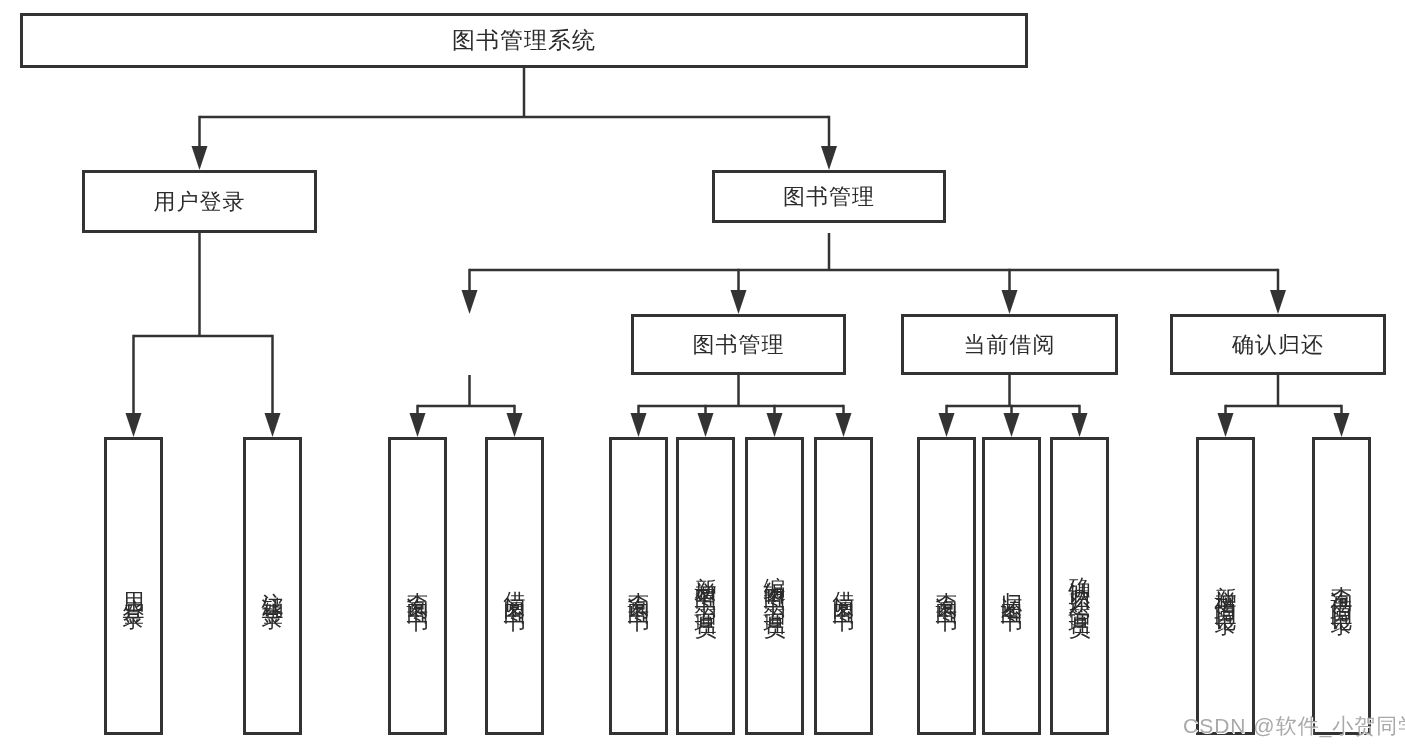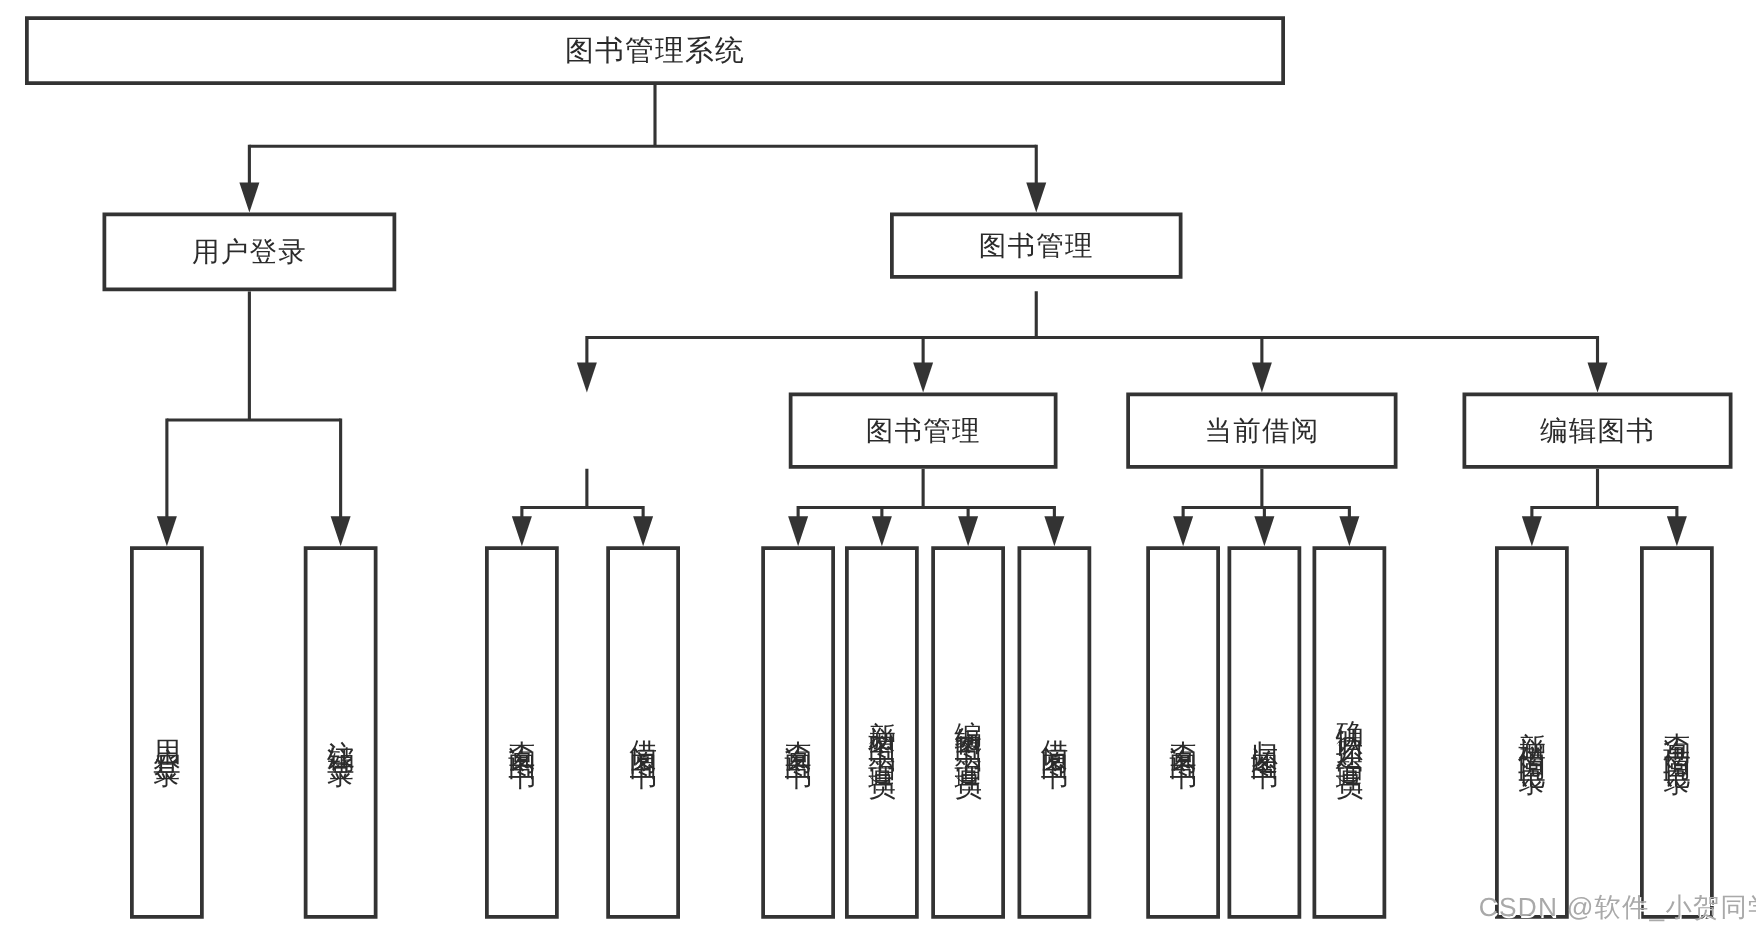--- a/index.html
+++ b/index.html
@@ -147,21 +147,21 @@
     <span>图书管理</span>
   </div>
 
   <div class="box hbox" style="left:631px; top:314px; width:215px; height:61px;">
     <span>图书管理</span>
   </div>
   <div class="box hbox" style="left:901px; top:314px; width:217px; height:61px;">
     <span>当前借阅</span>
   </div>
   <div class="box hbox" style="left:1170px; top:314px; width:216px; height:61px;">
-    <span>编辑图书</span>
+    <span>确认归还</span>
   </div>
 
   <div class="box vbox" style="left:104px; top:437px; width:59px; height:298px;">
     <span class="vtext">用户登录</span>
   </div>
   <div class="box vbox" style="left:243px; top:437px; width:59px; height:298px;">
     <span class="vtext">注销登录</span>
   </div>
   <div class="box vbox" style="left:388px; top:437px; width:59px; height:298px;">
     <span class="vtext">查询图书</span>

